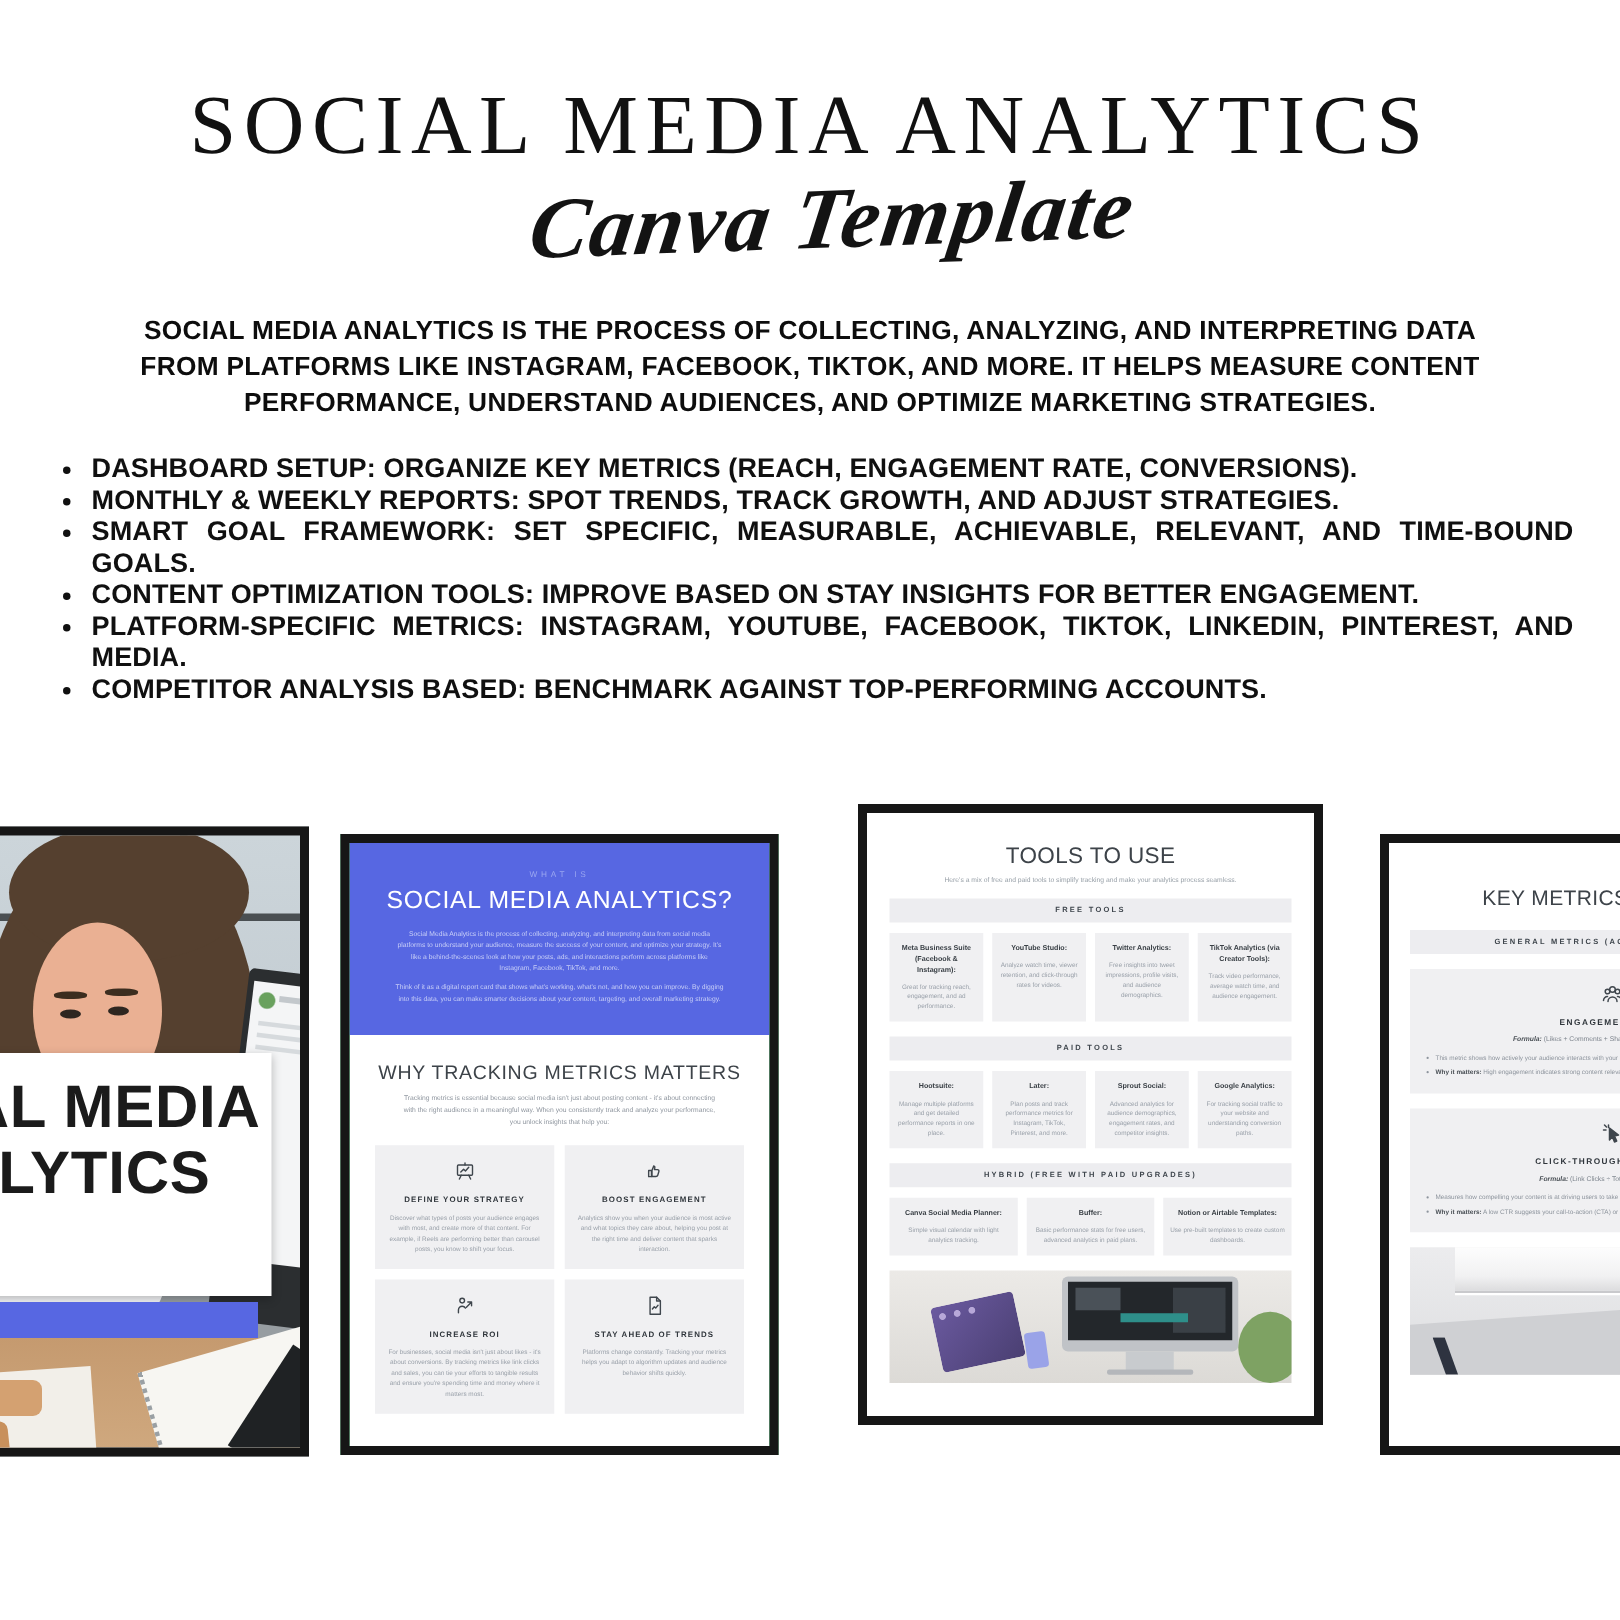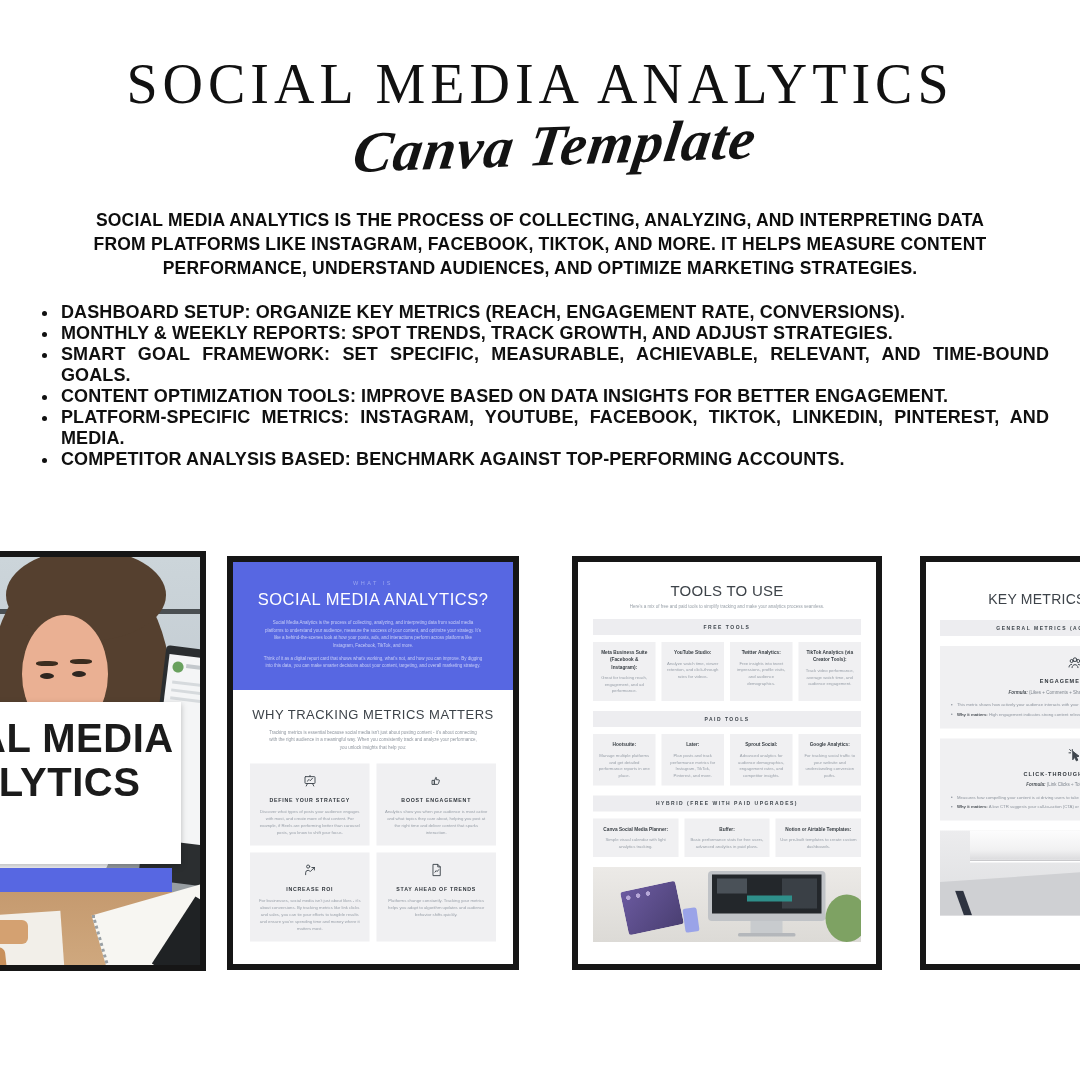--- a/index.html
+++ b/index.html
@@ -74,21 +74,21 @@
   .t2-p + .t2-p{margin-top:12px;}
   .t2-why{margin-top:34px;text-align:center;font-size:26px;letter-spacing:1px;color:#3d4349;font-weight:400;}
   .t2-why-p{width:430px;margin:12px auto 0;text-align:center;font-size:9px;line-height:1.7;color:#8e959e;}
   .t2-grid{width:492px;margin:24px auto 0;display:grid;grid-template-columns:1fr 1fr;gap:14px;}
   .mini-card{background:#f0f0f2;padding:20px 16px;text-align:center;}
   .mini-card svg{width:30px;height:30px;stroke:#3f464d;fill:none;stroke-width:1.5;stroke-linecap:round;stroke-linejoin:round;}
   .mini-title{margin-top:12px;font-size:10.5px;font-weight:700;letter-spacing:1.5px;color:#2f353b;}
   .mini-text{margin-top:10px;font-size:8.5px;line-height:1.65;color:#9aa1aa;}
 
   
-  .t3{left:572px;top:556px;width:298px;height:402px;}
+  .t3{left:572px;top:536px;width:298px;height:402px;}
   .t3 .page-scale{width:596px;height:804px;background:#fff;}
   .t3-title{padding-top:40px;text-align:center;font-size:30px;color:#3d4349;font-weight:400;letter-spacing:.5px;}
   .t3-sub{margin-top:10px;text-align:center;font-size:9px;color:#98a0a8;}
   .sec-bar{margin:20px 30px 0;height:32px;line-height:32px;background:#ededf0;text-align:center;
     font-size:10px;font-weight:700;letter-spacing:3px;color:#3f464d;}
   .tool-grid{margin:14px 30px 0;display:grid;gap:12px;}
   .cols4{grid-template-columns:repeat(4,1fr);}
   .cols3{grid-template-columns:repeat(3,1fr);}
   .tool-card{background:#f0f0f2;padding:14px 9px;text-align:center;}
   .tool-name{font-size:9.5px;font-weight:700;color:#3a4046;line-height:1.5;}
@@ -139,21 +139,21 @@
 
   <h1 class="main-title">SOCIAL MEDIA ANALYTICS</h1>
   <div class="script-sub">Canva Template</div>
 
   <p class="intro-desc">SOCIAL MEDIA ANALYTICS IS THE PROCESS OF COLLECTING, ANALYZING, AND INTERPRETING DATA FROM PLATFORMS LIKE INSTAGRAM, FACEBOOK, TIKTOK, AND MORE. IT HELPS MEASURE CONTENT PERFORMANCE, UNDERSTAND AUDIENCES, AND OPTIMIZE MARKETING STRATEGIES.</p>
 
   <ul class="features">
     <li>DASHBOARD SETUP: ORGANIZE KEY METRICS (REACH, ENGAGEMENT RATE, CONVERSIONS).</li>
     <li>MONTHLY &amp; WEEKLY REPORTS: SPOT TRENDS, TRACK GROWTH, AND ADJUST STRATEGIES.</li>
     <li>SMART GOAL FRAMEWORK: SET SPECIFIC, MEASURABLE, ACHIEVABLE, RELEVANT, AND TIME-BOUND GOALS.</li>
-    <li>CONTENT OPTIMIZATION TOOLS: IMPROVE BASED ON DATA INSIGHTS FOR BETTER ENGAGEMENT.</li>
+    <li>CONTENT OPTIMIZATION TOOLS: IMPROVE BASED ON STAY INSIGHTS FOR BETTER ENGAGEMENT.</li>
     <li>PLATFORM-SPECIFIC METRICS: INSTAGRAM, YOUTUBE, FACEBOOK, TIKTOK, LINKEDIN, PINTEREST, AND MEDIA.</li>
     <li>COMPETITOR ANALYSIS BASED: BENCHMARK AGAINST TOP-PERFORMING ACCOUNTS.</li>
   </ul>
 
   <div class="thumb t1">
     <div class="t1-window"></div>
     <div class="t1-hair"></div>
     <div class="t1-fringe"></div>
     <div class="t1-face"></div>
     <div class="t1-brow-l"></div>

